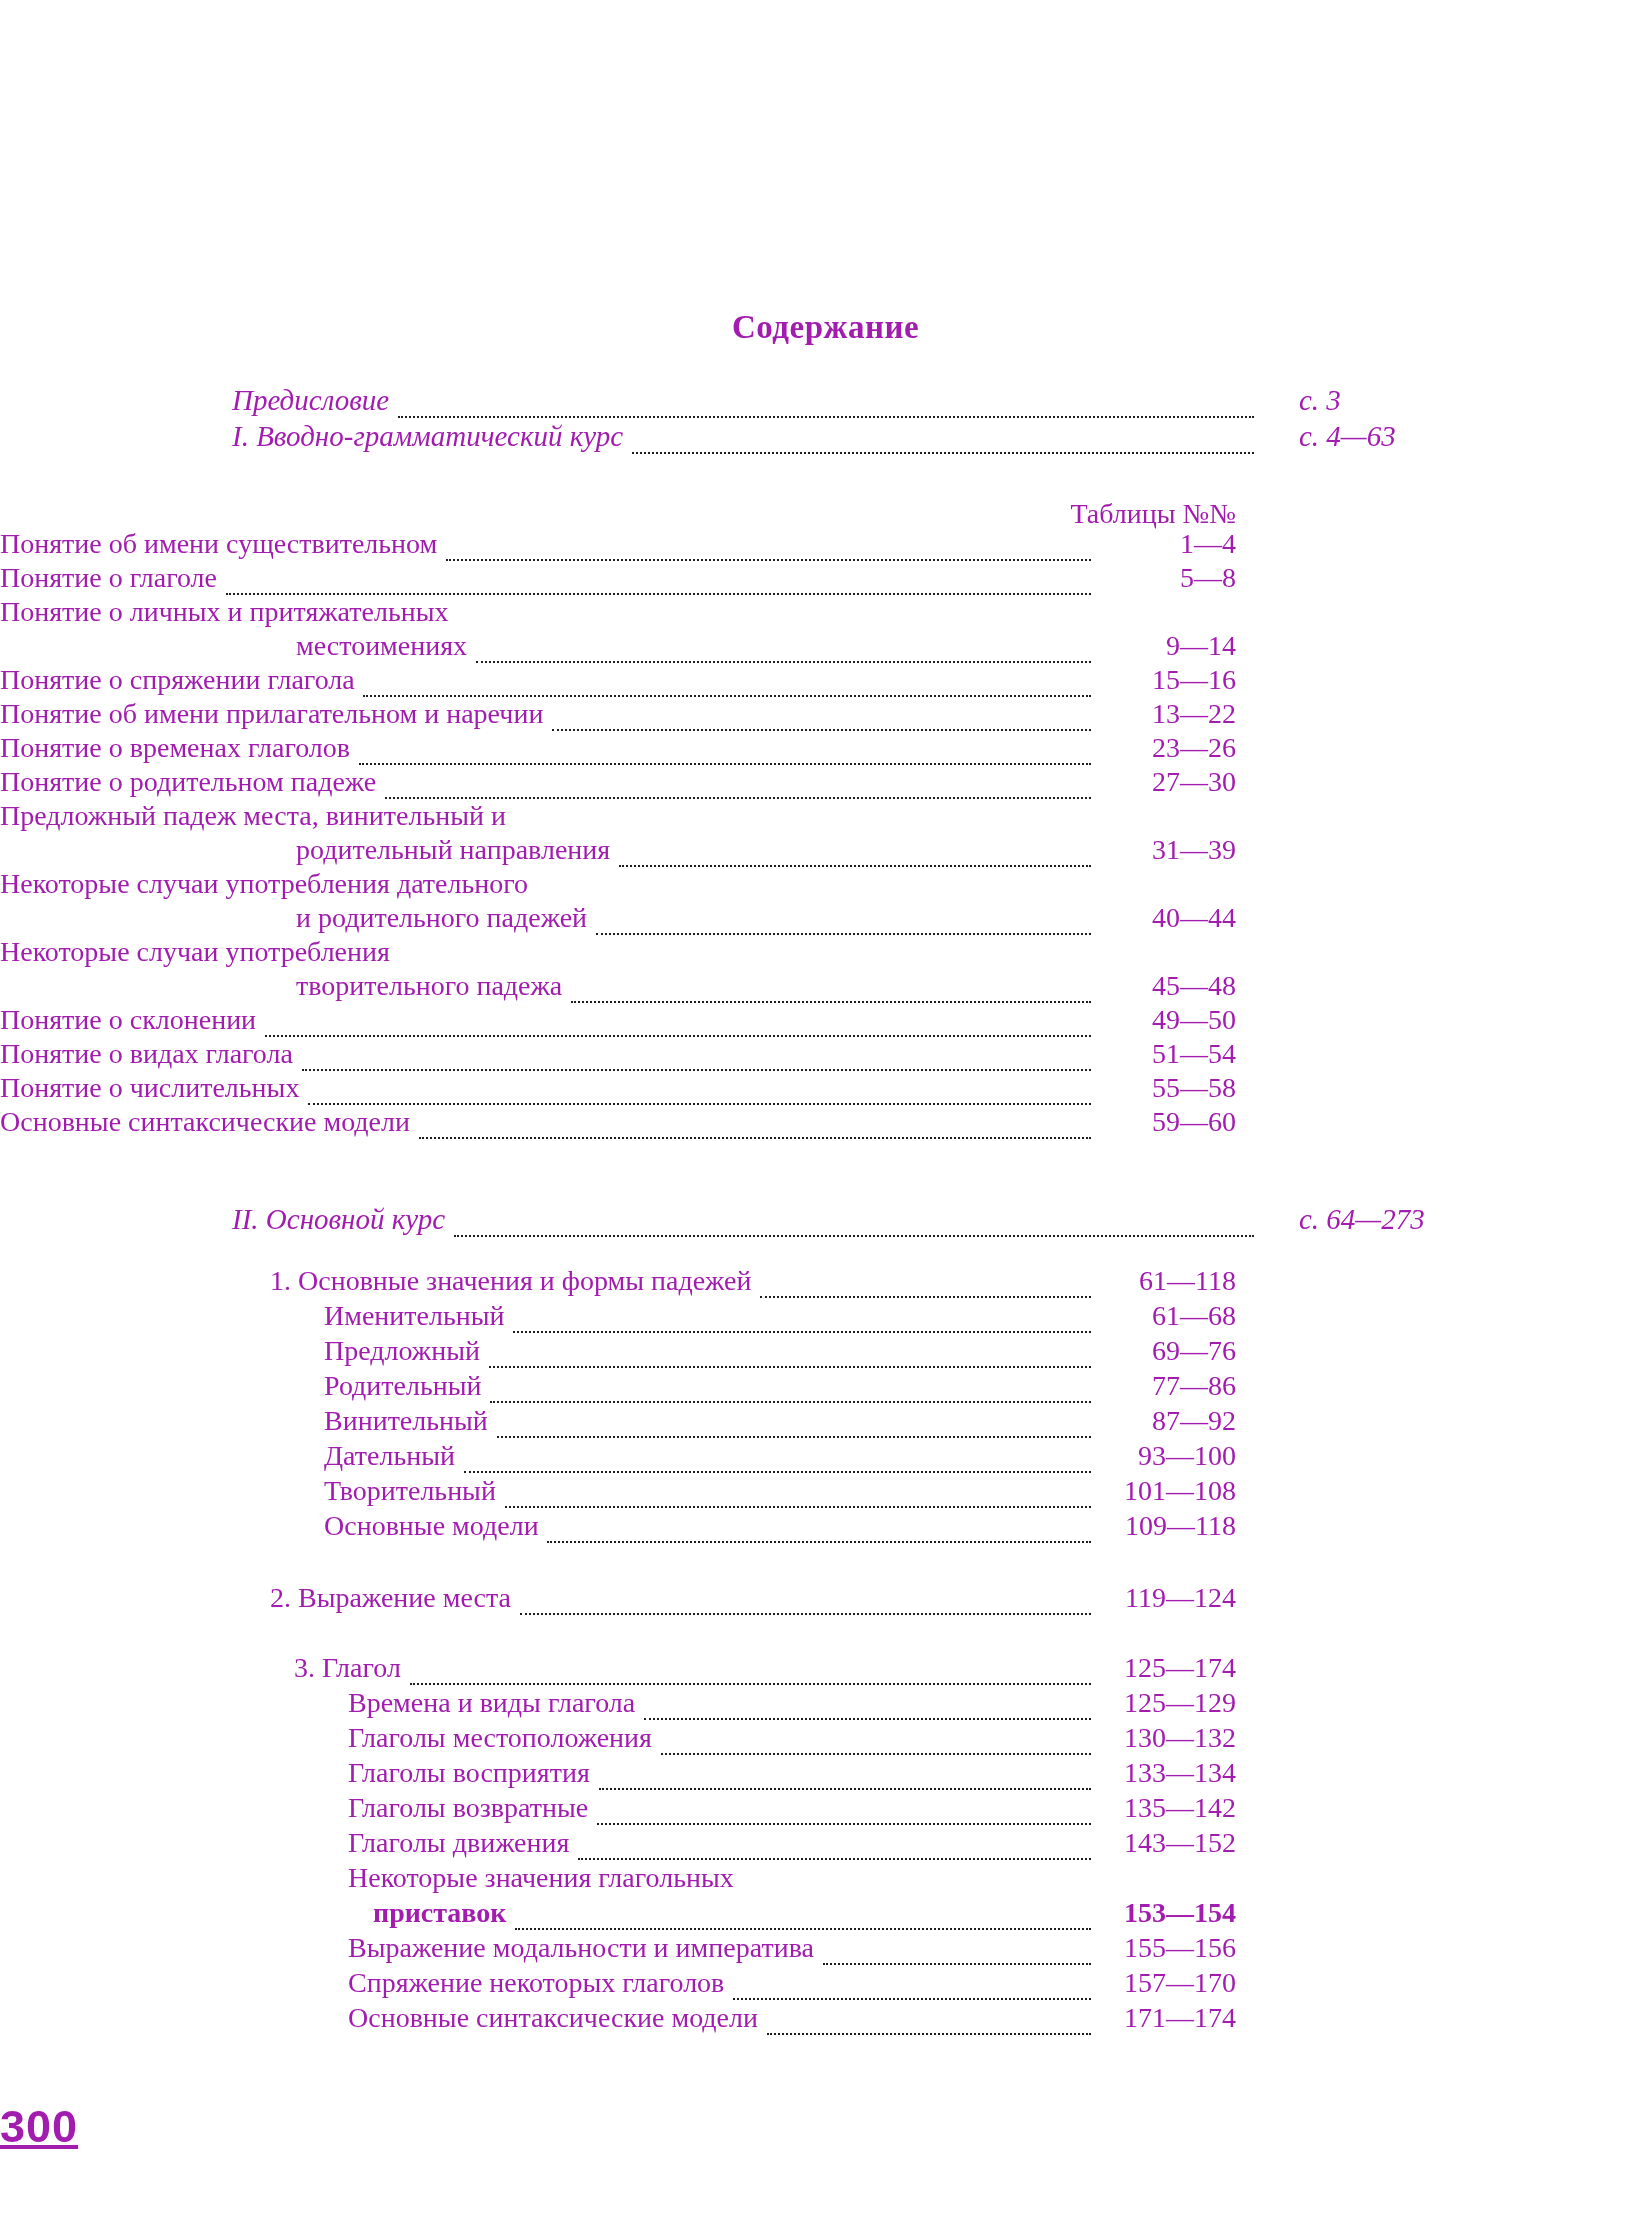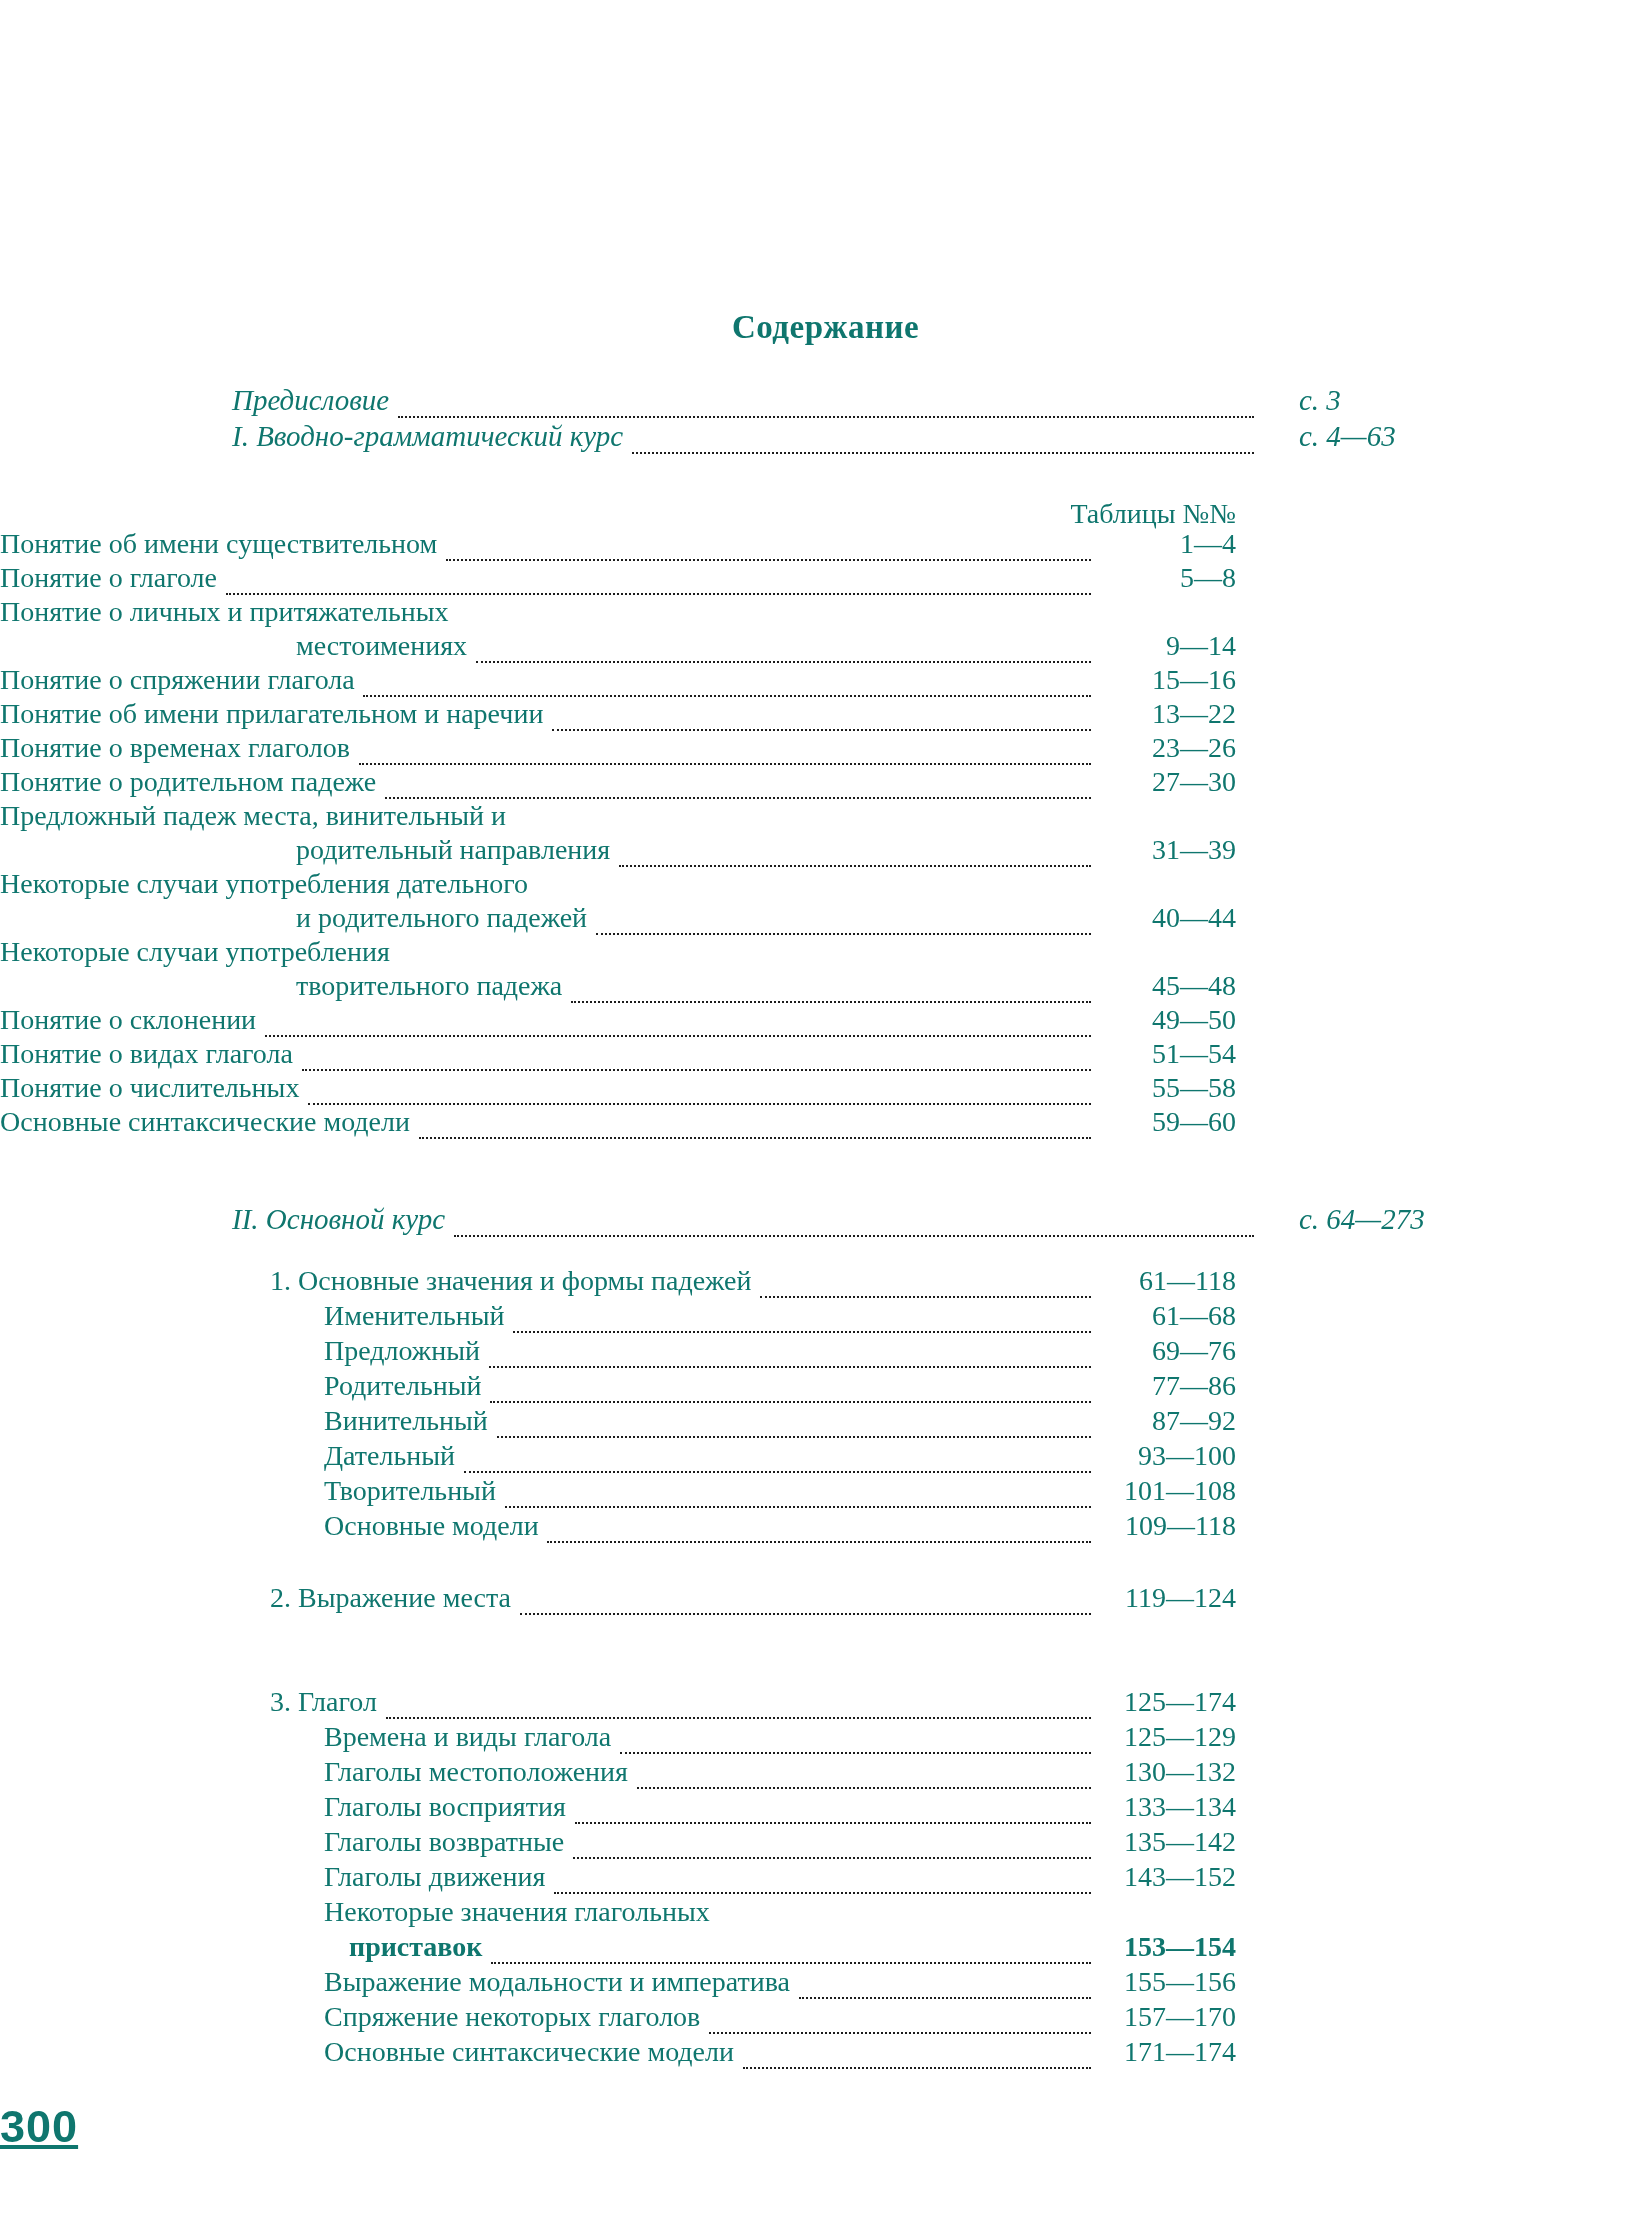--- a/index.html
+++ b/index.html
@@ -1,40 +1,40 @@
 <!DOCTYPE html>
 <html><head>
 <meta charset="utf-8">
 <style>
   html,body{margin:0;padding:0;background:#ffffff;}
   .page{
     position:relative;
     width:1651px;height:2227px;
     background:#ffffff;
-    color:#0f766e;
+    color:#a21caf;
     font-family:"Liberation Serif","DejaVu Serif",serif;
     font-size:28px;
     overflow:hidden;
   }
   .abs{position:absolute;left:0;right:0;}
   .title{
     top:310px;
     text-align:center;
     font-size:33px;
     font-weight:bold;
     line-height:35px;
     letter-spacing:0.5px;
   }
   .intro{top:382px;line-height:36px;font-style:italic;font-size:29px;}
   .tables-header{top:498px;line-height:31px;text-align:right;padding-right:415px;}
   .blockB{top:527px;line-height:34px;}
   .part2head{top:1202px;line-height:35px;font-style:italic;font-size:29px;}
   .group1{top:1263px;line-height:35px;}
   .group2{top:1580px;line-height:35px;}
-  .group3{top:1684px;line-height:35px;}
+  .group3{top:1650px;line-height:35px;margin-left:24px;}
   .footer{
     top:2103px;
     text-align:left;
     font-family:"Liberation Sans","DejaVu Sans",sans-serif;
     font-size:45px;
     font-weight:bold;
     line-height:47px;
     letter-spacing:1px;
     text-decoration:underline;
   }

